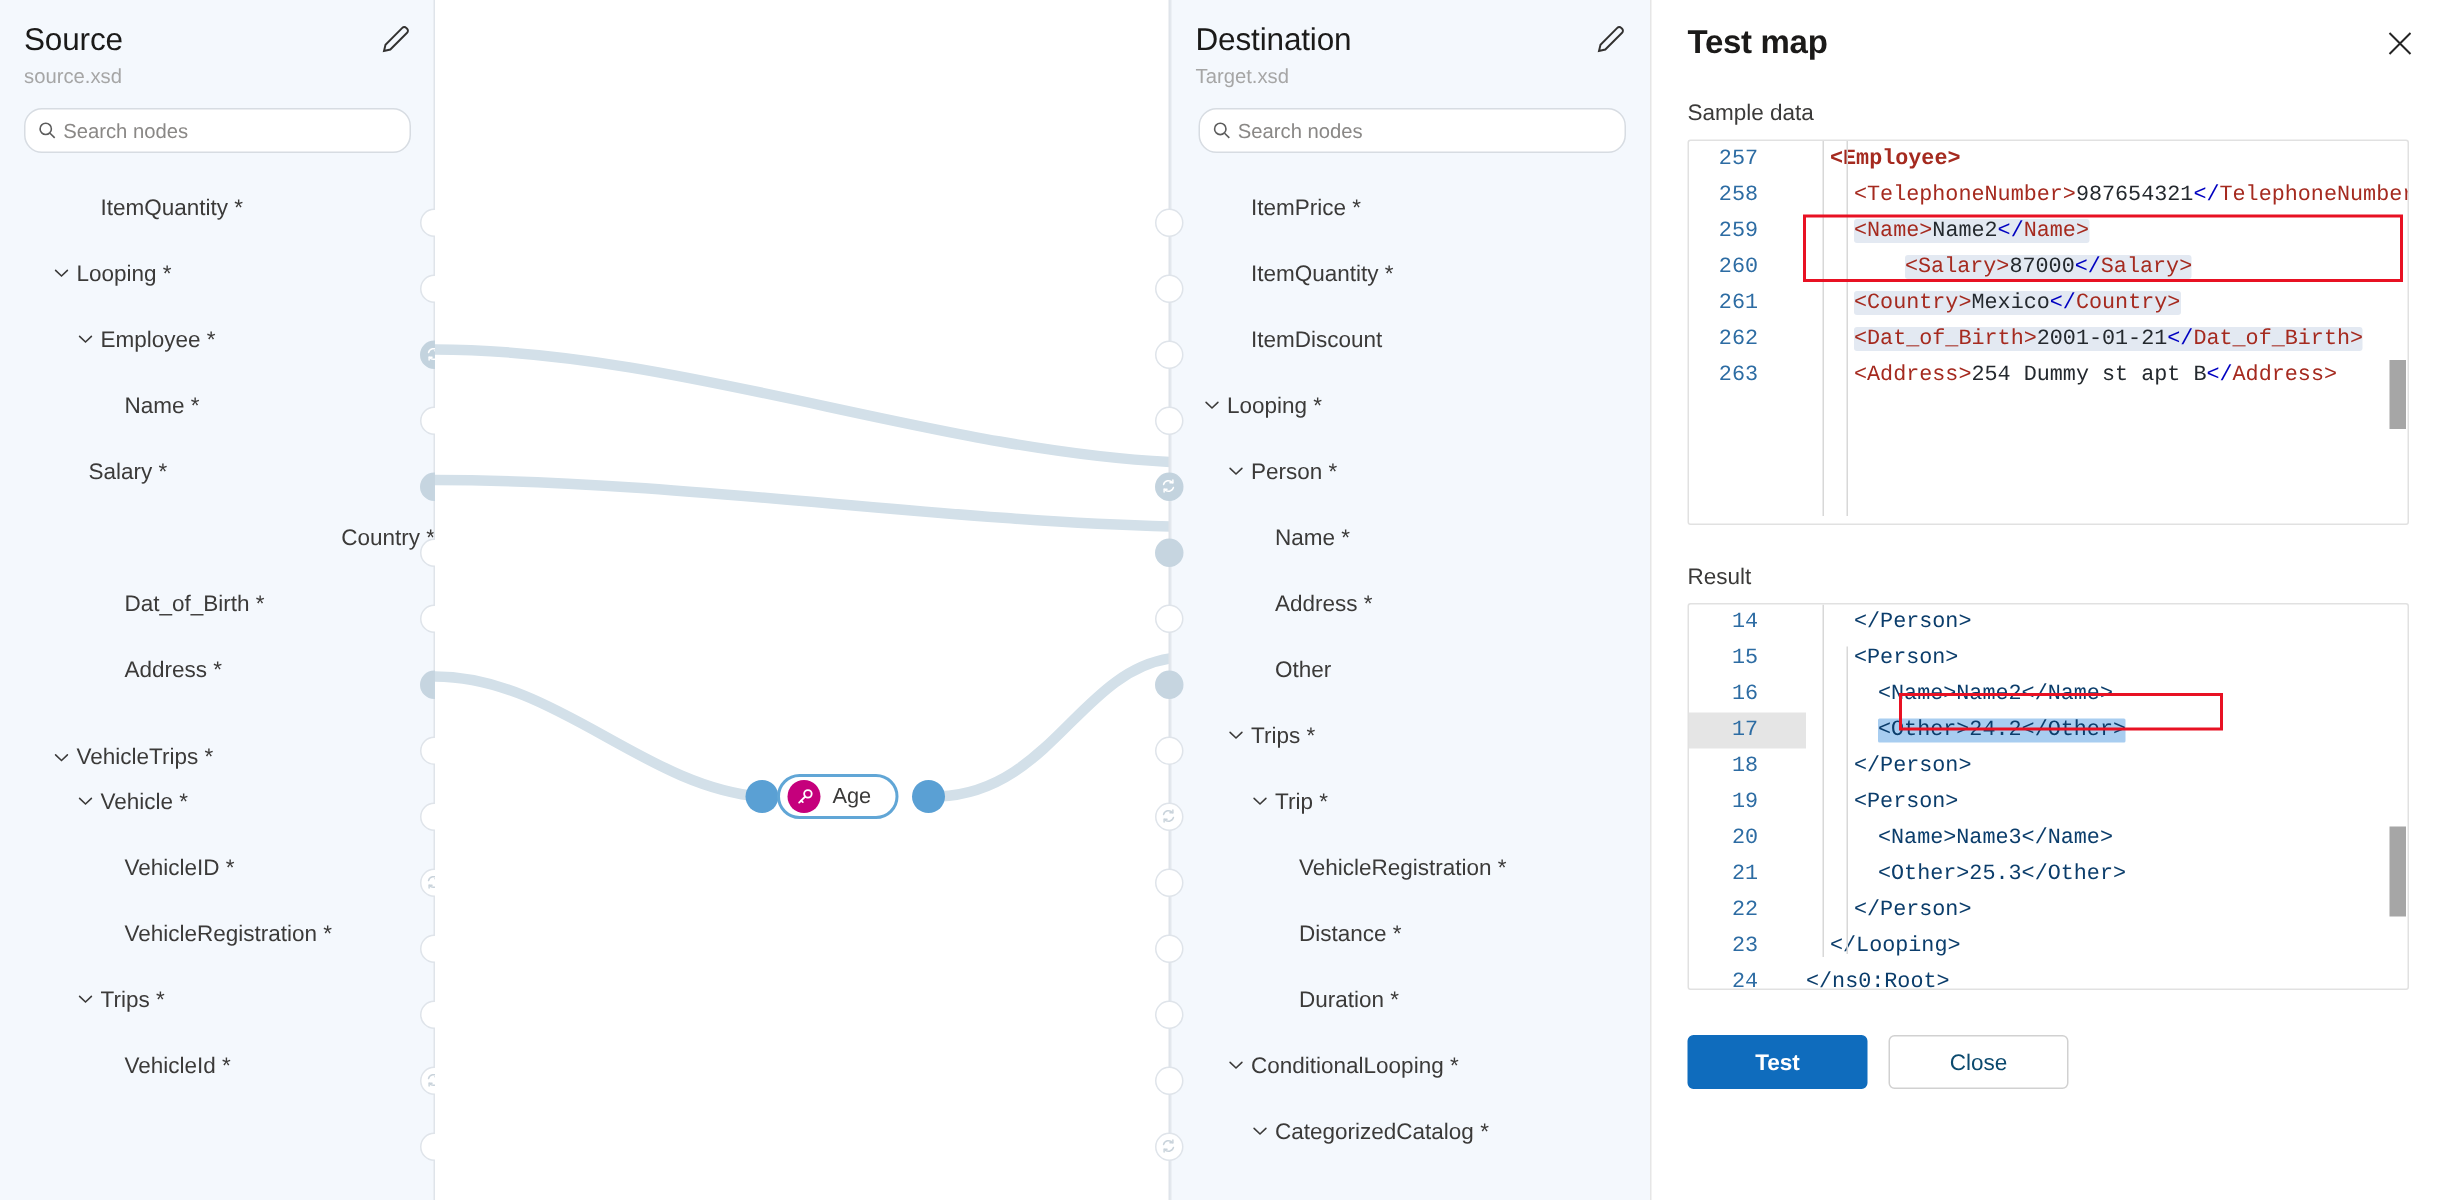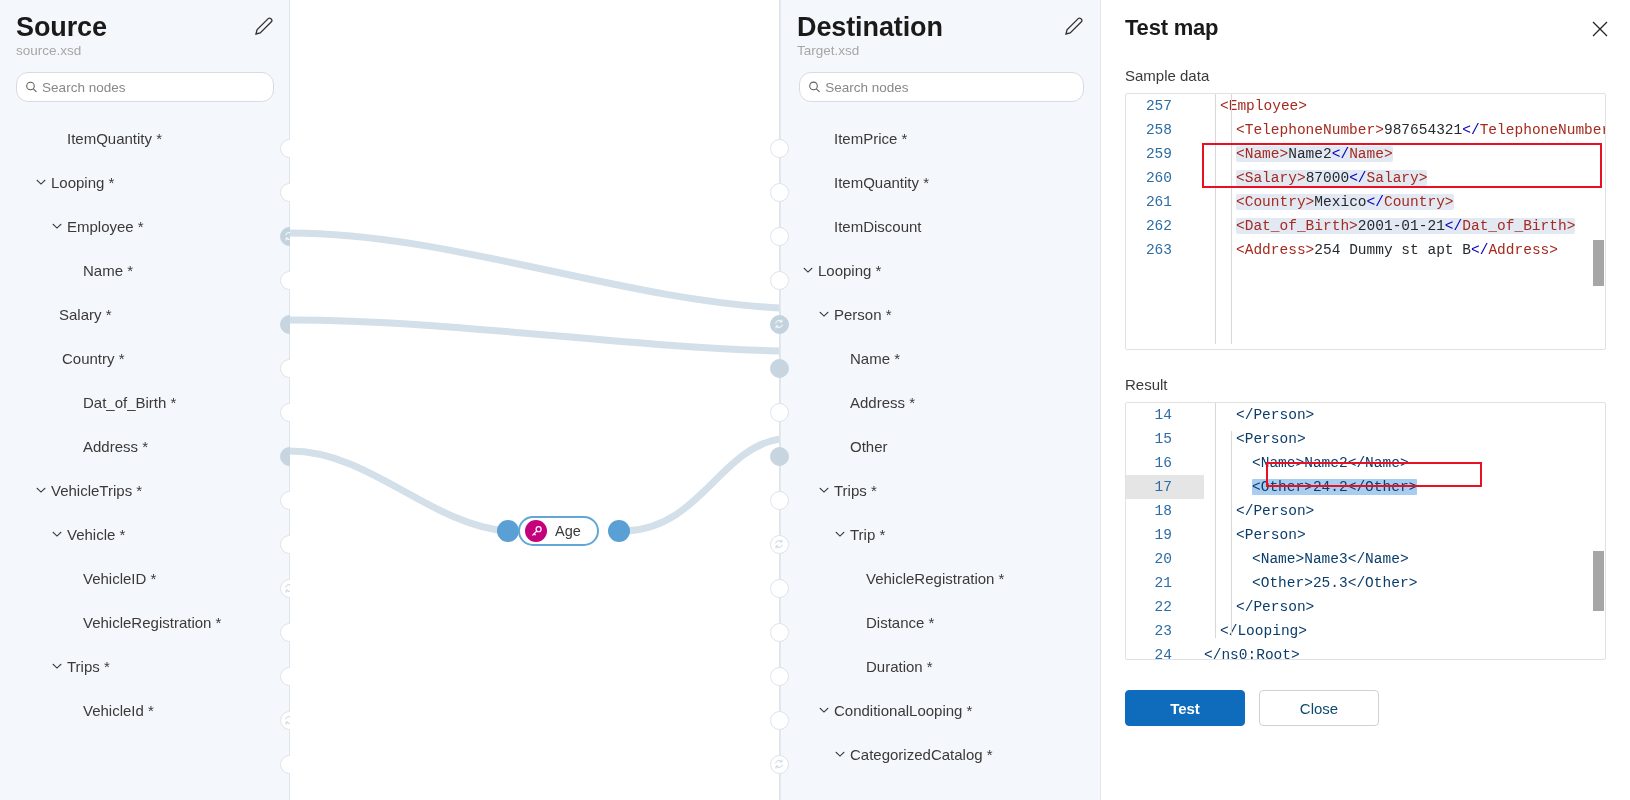--- a/index.html
+++ b/index.html
@@ -22,21 +22,21 @@
     background: #f4f8fd;
     height: 800px;
     flex: 0 0 auto;
     overflow: hidden;
   }
   #source-panel { width: 290px; }
   #dest-panel  { width: 320px; border-left: 1px solid #e3e8ee; }
 
   .panel-head { padding: 14px 16px 0 16px; position: relative; }
   .panel-title {
-    font-size: 27px; font-weight: 700; color: #1b1a19;
+    font-size: 21px; font-weight: 400; color: #1b1a19;
     letter-spacing: -0.1px; line-height: 26px;
   }
   .panel-sub {
     font-size: 13.5px; color: #a6a6a6; margin-top: 2px; line-height: 18px;
   }
   .edit-icon {
     position: absolute; right: 14px; top: 14px;
     width: 24px; height: 24px; cursor: pointer;
   }
   .searchbox {
@@ -268,33 +268,33 @@
           <span class="lbl">Employee *</span>
         </div>
         <div class="tree-row" style="padding-left: 66px;">
           <span class="chev"></span>
           <span class="lbl">Name *</span>
         </div>
         <div class="tree-row" style="padding-left: 42px;">
           <span class="chev"></span>
           <span class="lbl">Salary *</span>
         </div>
-        <div class="tree-row" style="padding-left: 45px;">
+        <div class="tree-row" style="padding-left: 78px; justify-content: space-between;">
           <span class="chev"></span>
           <span class="lbl">Country *</span>
         </div>
         <div class="tree-row" style="padding-left: 66px;">
           <span class="chev"></span>
           <span class="lbl">Dat_of_Birth *</span>
         </div>
         <div class="tree-row" style="padding-left: 66px;">
           <span class="chev"></span>
           <span class="lbl">Address *</span>
         </div>
-        <div class="tree-row" style="padding-left: 34px;">
+        <div class="tree-row" style="padding-left: 34px; align-items: flex-end;">
           <span class="chev"><svg viewBox="0 0 16 16" width="14" height="14" fill="none" stroke="#3b3a39" stroke-width="1.2" stroke-linecap="round">
               <path d="M3.5 6 L8 10.3 L12.5 6"></path>
             </svg></span>
           <span class="lbl">VehicleTrips *</span>
         </div>
         <div class="tree-row" style="padding-left: 50px;">
           <span class="chev"><svg viewBox="0 0 16 16" width="14" height="14" fill="none" stroke="#3b3a39" stroke-width="1.2" stroke-linecap="round">
               <path d="M3.5 6 L8 10.3 L12.5 6"></path>
             </svg></span>
           <span class="lbl">Vehicle *</span>
@@ -527,36 +527,36 @@
         </svg>
       </div>
     </div>
 
     <div class="tm-section-label">Sample data</div>
     <div class="code-box" id="sample-box">
       <div class="code-scroll" id="sample-code">
           <div class="code-line">
             <div class="gutter">257</div>
             <div class="gutter-pad"></div>
-            <div class="code-text" style="padding-left: 16px;"><span><span class="tok-tag">&lt;Employee&gt;</span></span></div>
+            <div class="code-text" style="padding-left: 16px; font-weight: bold;"><span><span class="tok-tag">&lt;Employee&gt;</span></span></div>
           </div>
           <div class="code-line">
             <div class="gutter">258</div>
             <div class="gutter-pad"></div>
             <div class="code-text" style="padding-left: 32px;"><span><span class="tok-tag">&lt;TelephoneNumber&gt;</span><span class="tok-val">987654321</span><span class="tok-br">&lt;/</span><span class="tok-tag">TelephoneNumber&gt;</span></span></div>
           </div>
           <div class="code-line">
             <div class="gutter">259</div>
             <div class="gutter-pad"></div>
             <div class="code-text" style="padding-left: 32px;"><span class="hl"><span class="tok-tag">&lt;Name&gt;</span><span class="tok-val">Name2</span><span class="tok-br">&lt;/</span><span class="tok-tag">Name&gt;</span></span></div>
           </div>
           <div class="code-line">
             <div class="gutter">260</div>
             <div class="gutter-pad"></div>
-            <div class="code-text" style="padding-left: 32px;"><span class="hl"><span class="tok-tag">&lt;Salary&gt;</span><span class="tok-val">87000</span><span class="tok-br">&lt;/</span><span class="tok-tag">Salary&gt;</span></span></div>
+            <div class="code-text" style="padding-left: 32px; margin-left: 34px;"><span class="hl"><span class="tok-tag">&lt;Salary&gt;</span><span class="tok-val">87000</span><span class="tok-br">&lt;/</span><span class="tok-tag">Salary&gt;</span></span></div>
           </div>
           <div class="code-line">
             <div class="gutter">261</div>
             <div class="gutter-pad"></div>
             <div class="code-text" style="padding-left: 32px;"><span class="hl"><span class="tok-tag">&lt;Country&gt;</span><span class="tok-val">Mexico</span><span class="tok-br">&lt;/</span><span class="tok-tag">Country&gt;</span></span></div>
           </div>
           <div class="code-line">
             <div class="gutter">262</div>
             <div class="gutter-pad"></div>
             <div class="code-text" style="padding-left: 32px;"><span class="hl"><span class="tok-tag">&lt;Dat_of_Birth&gt;</span><span class="tok-val">2001-01-21</span><span class="tok-br">&lt;/</span><span class="tok-tag">Dat_of_Birth&gt;</span></span></div>

